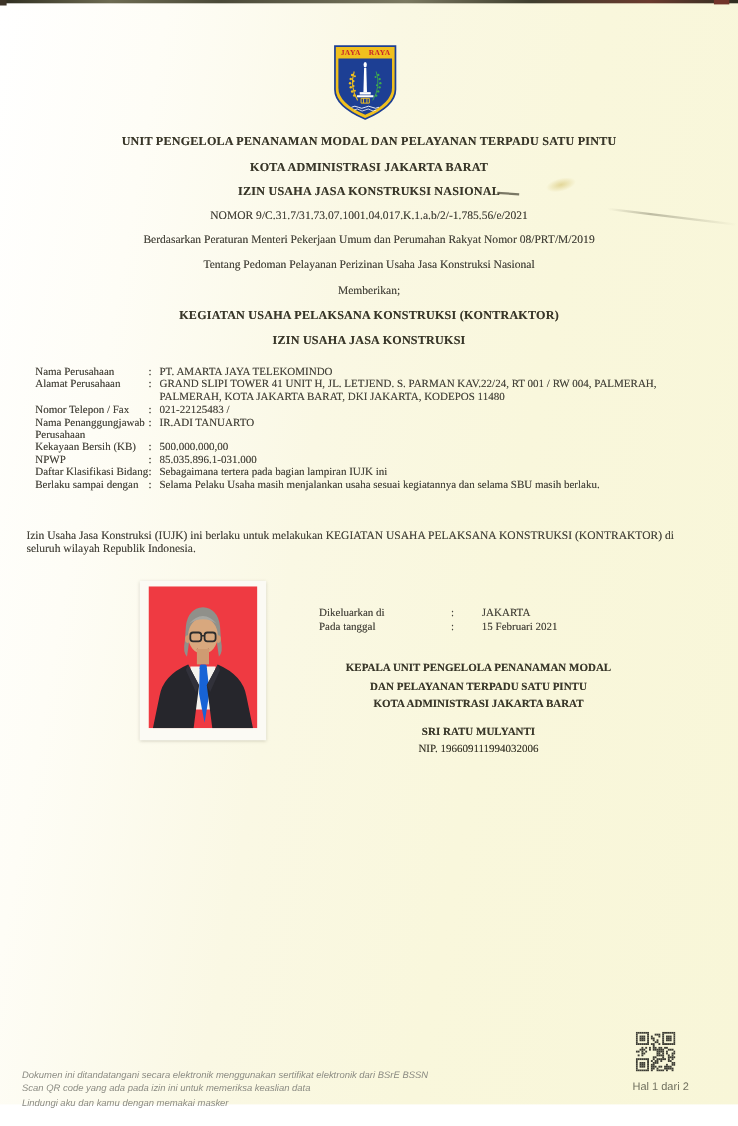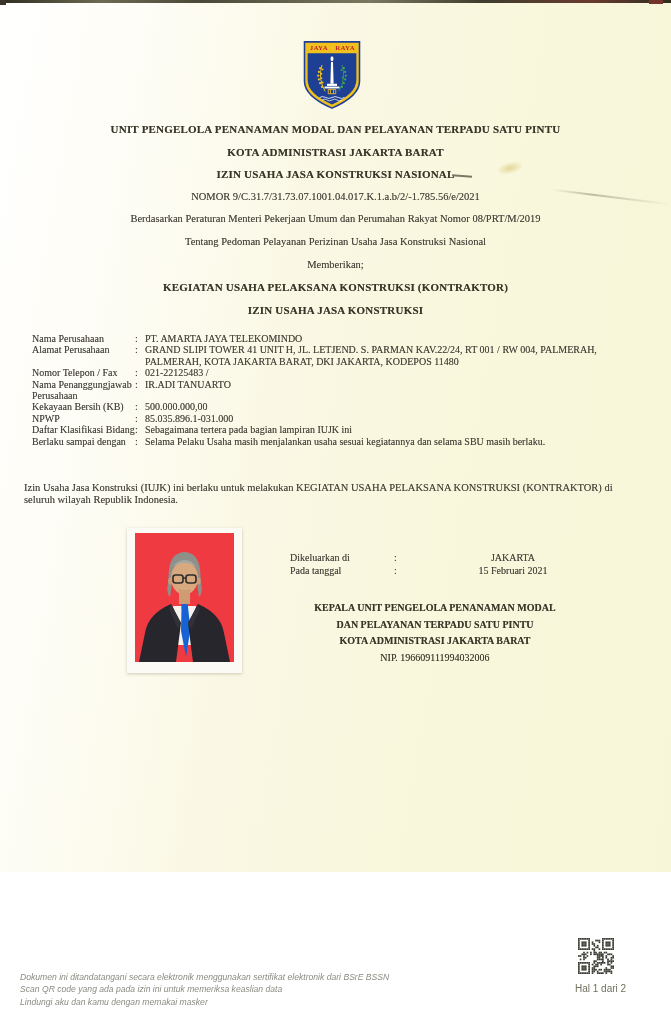--- a/index.html
+++ b/index.html
@@ -1,18 +1,18 @@
 <!DOCTYPE html>
 <html><head>
 <meta charset="utf-8">
 <style>
   html,body{margin:0;padding:0;}
   body{font-family:"Liberation Serif", serif; width:671px; height:1024px; overflow:hidden;}
   .page{
-    position:relative; width:671px; height:872px;
+    position:relative; width:671px; height:1004px;
     background:linear-gradient(100deg,#ffffff 0%,#fefdf6 18%,#faf8e4 42%,#f9f7dc 65%,#f8f6d8 100%);
     color:#44423a;
   }
   .scan-top-edge{position:absolute;left:0;top:0;width:671px;height:3px;
     background:linear-gradient(90deg,#2e2d20,#6d6b52 15%,#4a4938 30%,#7a7860 55%,#3f3e2e 72%,#6a3a2e 88%,#2e2d20);}
   .corner-mark-tl{position:absolute;left:0;top:0;width:6px;height:5px;background:#3c3428;}
   .corner-mark-tr{position:absolute;left:649px;top:0;width:14px;height:4px;background:#72342a;}
   .crease{position:absolute;left:552px;top:196px;width:118px;height:2px;transform:rotate(7deg);
     background:linear-gradient(90deg,transparent,rgba(130,128,105,.5),rgba(130,128,105,.25),transparent);}
   .smudge{position:absolute;left:496px;top:162px;width:28px;height:12px;transform:rotate(-14deg);
@@ -35,24 +35,24 @@
   .detail-colon{width:10px;flex:0 0 10px;}
   .detail-value{flex:1;}
 
   .statement{position:absolute;left:24px;top:482px;width:598px;font-size:10.5px;line-height:11.6px;color:#45433a;}
 
   .photo-frame{position:absolute;left:127px;top:528px;width:99px;height:129px;background:#fbfaf4;
     padding:5px 8px 11px 8px;box-shadow:0 1px 3px rgba(120,115,90,.35);}
   .photo-frame svg{display:block;}
 
   .issuance{position:absolute;left:290px;top:551px;width:330px;font-size:10px;line-height:13px;color:#45433a;}
-  .iss-row{display:flex;}
+  .iss-row{display:flex;gap:16px;}
   .iss-label{width:104px;flex:0 0 104px;}
   .iss-colon{width:12px;flex:0 0 12px;}
-  .iss-value{flex:1;text-align:center;}
+  .iss-value{flex:1;}
 
   .signature-block{position:absolute;left:281px;top:600px;width:308px;text-align:center;color:#383628;}
   .sig-title{font-weight:bold;font-size:10px;line-height:16.6px;}
   .sig-name{font-weight:bold;font-size:10px;margin-top:7px;line-height:17px;}
   .sig-nip{font-size:10px;line-height:16px;}
 
   .footer-notes{position:absolute;left:20px;top:971px;width:420px;
     font-family:Liberation Sans, sans-serif;font-style:italic;font-size:8.6px;line-height:12.4px;color:#8b8b83;}
   .qr{position:absolute;left:578px;top:938px;width:36px;height:36px;}
   .page-indicator{position:absolute;left:575px;top:983px;font-family:"Liberation Sans",sans-serif;
@@ -215,20 +215,21 @@
       <div class="iss-label">Pada tanggal</div>
       <div class="iss-colon">:</div>
       <div class="iss-value">15 Februari 2021</div>
     </div>
   </div>
 
   <div class="signature-block doc-text">
     <div class="sig-title">KEPALA UNIT PENGELOLA PENANAMAN MODAL</div>
     <div class="sig-title">DAN PELAYANAN TERPADU SATU PINTU</div>
     <div class="sig-title">KOTA ADMINISTRASI JAKARTA BARAT</div>
+    <div class="sig-name">SRI RATU MULYANTI</div>
     <div class="sig-nip">NIP. 196609111994032006</div>
   </div>
 
   <div class="footer-notes">
     <div>Dokumen ini ditandatangani secara elektronik menggunakan sertifikat elektronik dari BSrE BSSN</div>
     <div>Scan QR code yang ada pada izin ini untuk memeriksa keaslian data</div>
     <div>Lindungi aku dan kamu dengan memakai masker</div>
   </div>
   <div class="qr"><svg width="36" height="36">
         <rect x="17.142857142857142" y="1.7142857142857142" width="1.7142857142857142" height="1.7142857142857142" fill="#3c3c34"></rect>

